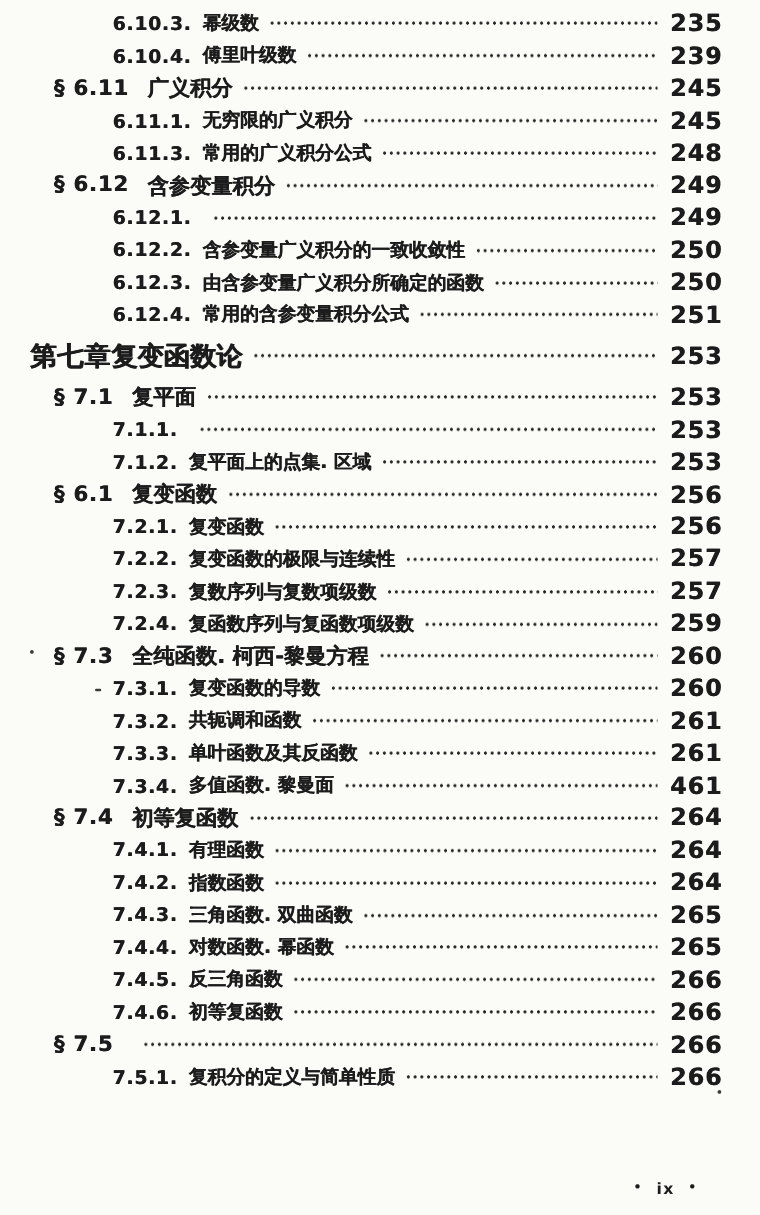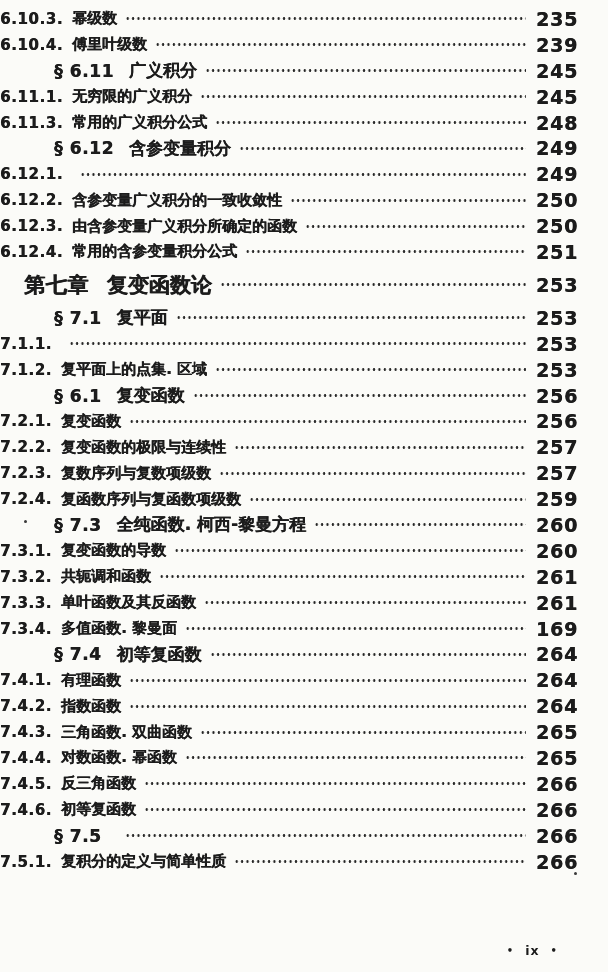--- a/index.html
+++ b/index.html
@@ -18,27 +18,27 @@
     padding: 6px 30px 0 0;
     display: flex; flex-direction: column;
   }
   .row {
     display: flex; align-items: center;
     height: 25.9px;
     font-weight: 700;
     white-space: nowrap;
     text-shadow: 0.4px 0 0 currentColor;
   }
-  .row.sub     { font-size: 15px; }
-  .row.section { padding-left: 54px; font-size: 17px; align-items: center; }
+  .row.sub     { padding-left: 90px; font-size: 15px; }
+  .row.section { padding-left: 43px; font-size: 17px; align-items: center; }
   .row.chapter { padding-left: 24px; font-size: 21px; height: 40px; text-shadow: 0.8px 0 0 currentColor; }
   .num { letter-spacing: 0.6px; }
   .sub .num     { margin-right: 9px; }
   .section .num { margin-right: 15px; }
-  .chapter .num { margin-right: 18px; }
+  .chapter .num { }
   .leader {
     flex: 1 1 auto;
     height: 3px;
     margin: 0 8px 0 8px;
     min-width: 14px;
     background-image: radial-gradient(circle, #242424 1.05px, transparent 1.45px);
     background-size: 5.4px 3px;
     background-repeat: repeat-x;
     background-position: 0 50%;
   }
@@ -202,21 +202,21 @@
       <div class="row sub">
       <span class="num">7.3.3.</span>
       <span class="title">单叶函数及其反函数</span>
       <span class="leader"></span>
       <span class="pnum">261</span>
     </div>
       <div class="row sub">
       <span class="num">7.3.4.</span>
       <span class="title">多值函数. 黎曼面</span>
       <span class="leader"></span>
-      <span class="pnum">169</span>
+      <span class="pnum">461</span>
     </div>
       <div class="row section">
       <span class="num">§ 7.4</span>
       <span class="title">初等复函数</span>
       <span class="leader"></span>
       <span class="pnum">264</span>
     </div>
       <div class="row sub">
       <span class="num">7.4.1.</span>
       <span class="title">有理函数</span>

